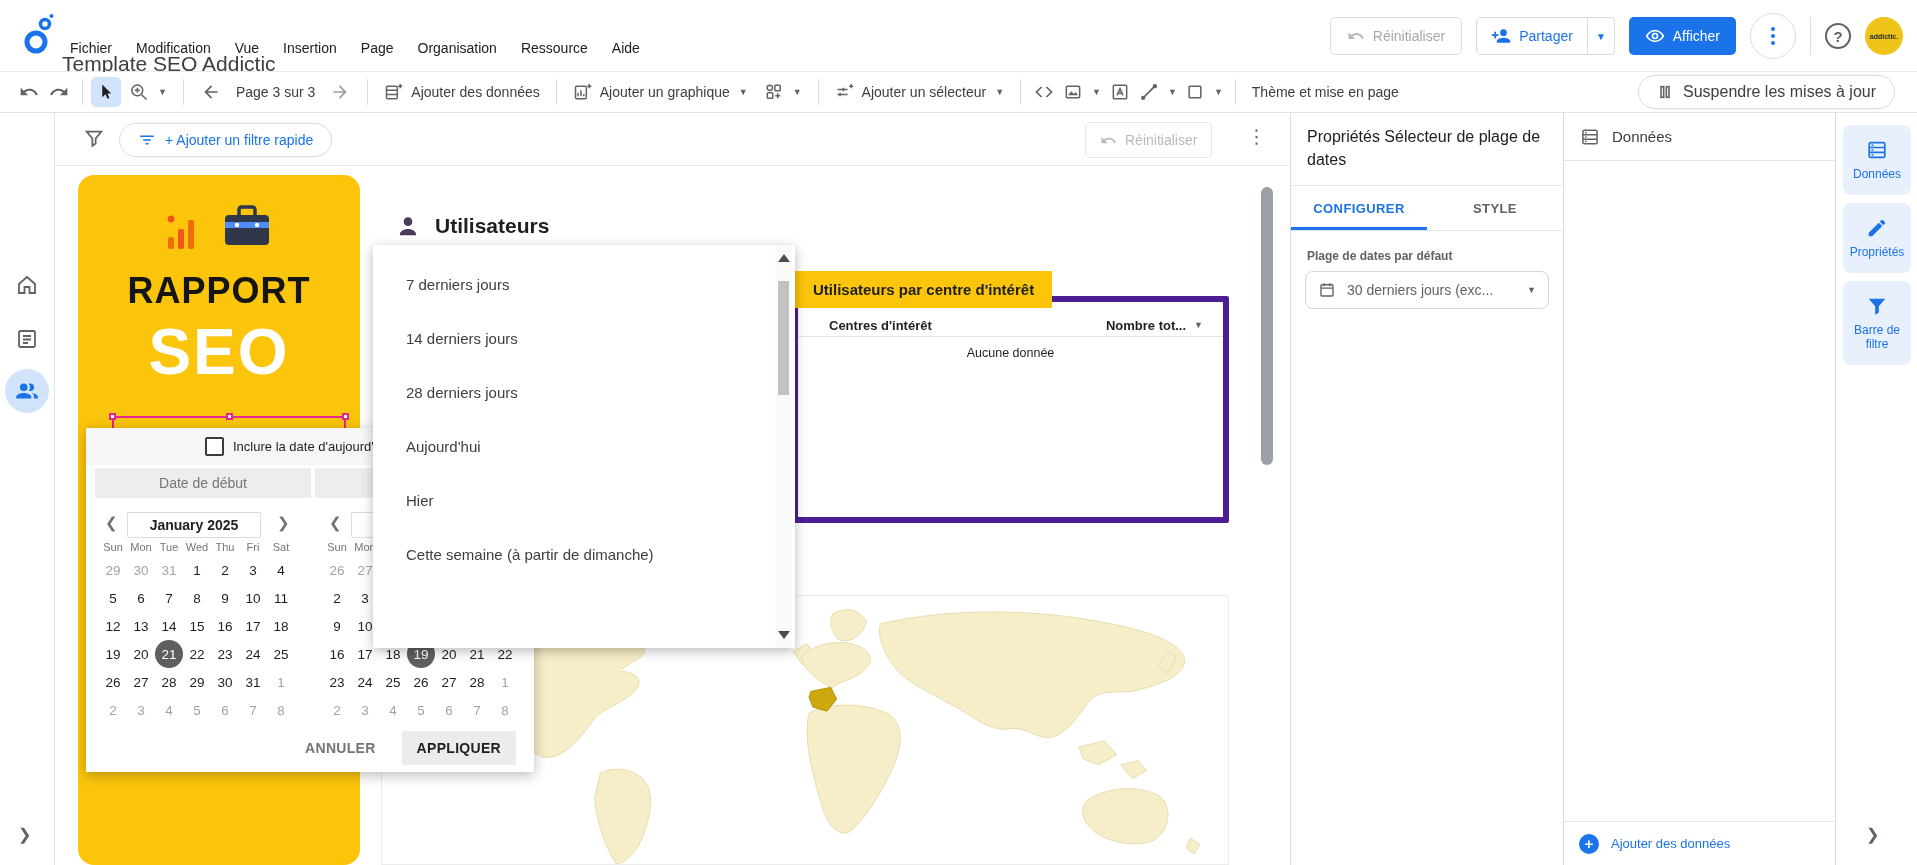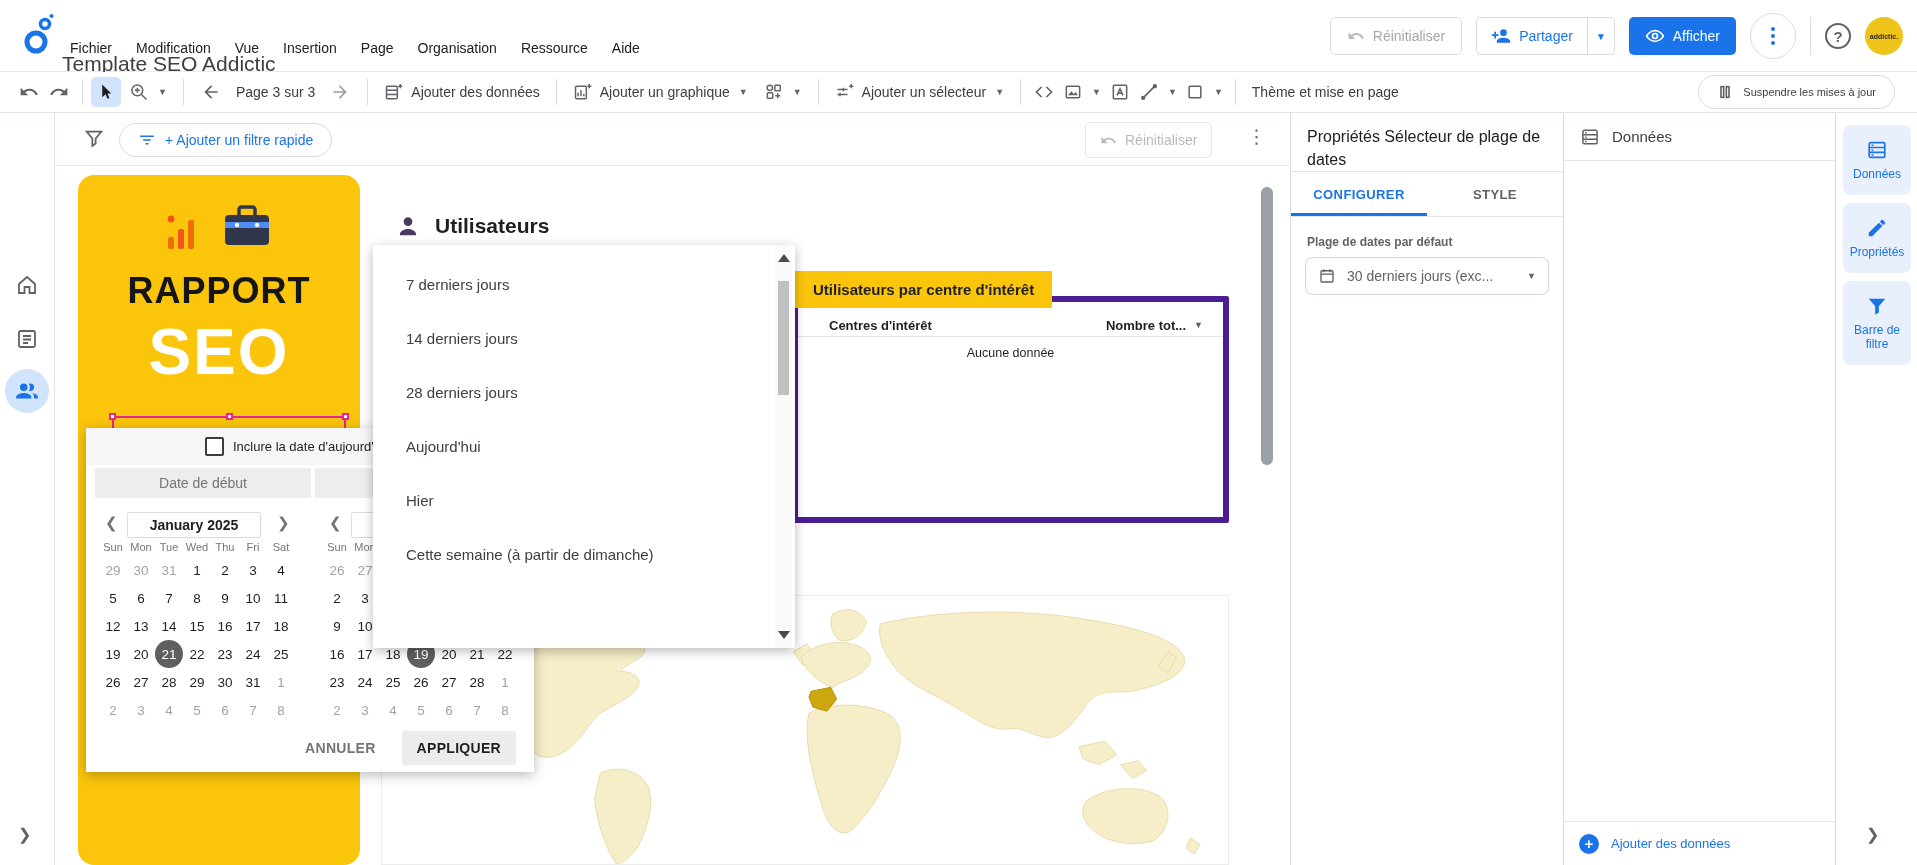--- a/index.html
+++ b/index.html
@@ -27,21 +27,21 @@
 
   
   .toolbar { position:absolute; left:0; top:72px; width:1917px; height:41px; background:#fff; border-bottom:1px solid #e0e3e7; display:flex; align-items:center; padding-left:14px; font-size:14px; color:#3c4043; }
   .tool-ic { display:flex; align-items:center; justify-content:center; width:30px; height:30px; color:#5f6368; }
   .tool-btn { display:flex; align-items:center; gap:7px; height:30px; padding:0 8px; border-radius:4px; color:#3c4043; }
   .tool-btn svg { color:#5f6368; }
   .sep { width:1px; height:26px; background:#dadce0; margin:0 8px; flex:none; }
   .cursor-active { background:#d2e3fc; border-radius:5px; }
   .caret { font-size:9px; color:#5f6368; margin-left:2px; }
   .page-nav { display:flex; align-items:center; gap:10px; padding:0 4px; }
-  .pause-pill { margin-left:auto; margin-right:22px; display:flex; align-items:center; gap:10px; height:34px; padding:0 18px; border:1px solid #dadce0; border-radius:17px; font-size:11px; color:#3c4043; }
+  .pause-pill { margin-left:auto; margin-right:22px; display:flex; align-items:center; gap:10px; height:34px; padding:0 18px; border:1px solid #dadce0; border-radius:17px; font-size:16px; color:#3c4043; }
 
   
   .sidebar { position:absolute; left:0; top:113px; width:55px; height:752px; background:#fff; border-right:1px solid #e0e3e7; }
   .side-ic { position:absolute; left:15px; color:#5f6368; }
   .side-people { position:absolute; left:5px; top:256px; width:44px; height:44px; border-radius:50%; background:#d2e3fc; display:flex; align-items:center; justify-content:center; color:#1a73e8; }
   .side-chevron { position:absolute; left:18px; top:712px; color:#5f6368; font-size:16px; }
 
   
   .canvas { position:absolute; left:55px; top:113px; width:1235px; height:752px; background:#fff; overflow:hidden; }
   .filterbar { position:absolute; left:0; top:0; width:1235px; height:53px; border-bottom:1px solid #e4e6e9; background:#fff; }
@@ -99,21 +99,21 @@
   .dd-list { position:absolute; left:12px; top:12px; width:400px; }
   .dd-item { height:54px; display:flex; align-items:center; padding-left:21px; font-size:15px; color:#3c4043; }
   .dd-item.disabled { color:#9aa0a6; }
   .dd-scroll { position:absolute; right:3px; top:0; width:17px; height:403px; background:#fafafa; }
   .dd-up { position:absolute; left:3px; top:9px; width:0; height:0; border-left:6px solid transparent; border-right:6px solid transparent; border-bottom:8px solid #4a4a4a; }
   .dd-down { position:absolute; left:3px; bottom:9px; width:0; height:0; border-left:6px solid transparent; border-right:6px solid transparent; border-top:8px solid #4a4a4a; }
   .dd-thumb { position:absolute; left:3px; top:36px; width:11px; height:114px; background:#c1c1c1; }
 
   
   .props { position:absolute; left:1290px; top:113px; width:273px; height:752px; background:#fff; border-left:1px solid #dadce0; }
-  .props-title { padding:12px 16px 0 16px; font-size:16px; color:#202124; line-height:1.45; border-bottom:1px solid #e4e6e9; }
+  .props-title { padding:12px 16px 14px 16px; font-size:16px; color:#202124; line-height:1.45; border-bottom:1px solid #e4e6e9; }
   .props-tabs { display:flex; height:45px; border-bottom:1px solid #e4e6e9; }
   .props-tab { flex:1; display:flex; align-items:center; justify-content:center; font-size:13px; font-weight:bold; letter-spacing:.4px; }
   .props-tab.active { color:#1a73e8; position:relative; }
   .props-tab.active::after { content:""; position:absolute; left:0; bottom:0; width:100%; height:3px; background:#1a73e8; }
   .props-tab.inactive { color:#5f6368; }
   .props-label { margin:18px 16px 8px 16px; font-size:12px; font-weight:bold; color:#5f6368; }
   .props-select { margin:0 14px; height:38px; border:1px solid #d2d5da; border-radius:8px; display:flex; align-items:center; gap:11px; padding:0 12px; font-size:14px; color:#5f6368; }
   .props-select .caret { margin-left:auto; }
 
   

